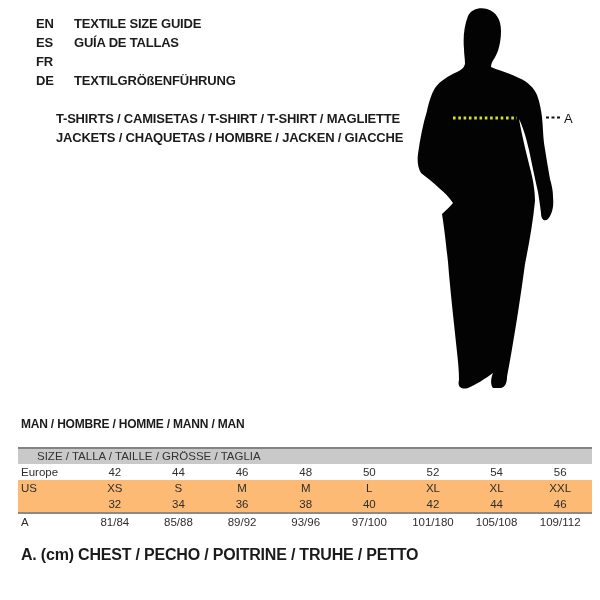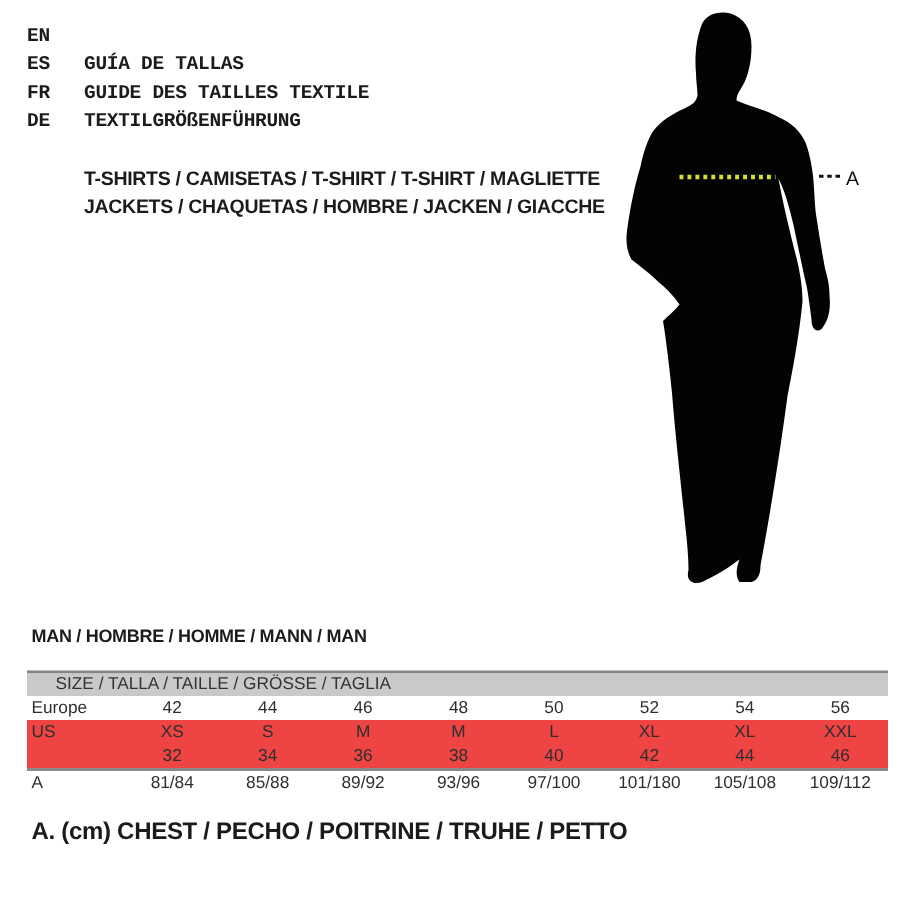--- a/index.html
+++ b/index.html
@@ -5,21 +5,21 @@
   * { margin: 0; padding: 0; box-sizing: border-box; }
   html, body { width: 600px; height: 600px; background: #ffffff; }
   body {
     position: relative;
     font-family: "Liberation Sans", sans-serif;
     color: #1b1b1b;
     overflow: hidden;
   }
 
   
-  .lang-block { position: absolute; left: 18px; top: 14px; font-family: Liberation Mono, monospace; }
+  .lang-block { position: absolute; left: 36px; top: 14px; }
   .lang-row { display: flex; height: 19px; line-height: 19px; }
   .lang-code {
     width: 38px; font-size: 13px; font-weight: 700; letter-spacing: -0.2px;
   }
   .lang-text { font-size: 13px; font-weight: 700; letter-spacing: -0.2px; }
 
   
   .garment-block { position: absolute; left: 20px; top: 109px; }
   .garment-line {
     height: 19px; line-height: 19px; font-size: 13px; font-weight: 700;
@@ -45,45 +45,45 @@
   .size-table {
     position: absolute; left: 18px; top: 447px; width: 574px;
     border-top: 2px solid #838383;
     font-size: 11.5px; color: #2e2e2e;
   }
   .t-header {
     height: 15px; line-height: 15px; background: #c9c9c9;
     padding-left: 19px; color: #333333;
   }
   .t-row { display: flex; height: 16px; line-height: 16px; }
-  .t-row.stripe { background: #ef4444; justify-content: center; }
+  .t-row.stripe { background: #fdba74; justify-content: center; }
   .t-row.rule-top { border-top: 2px solid #8a8a8a; }
   .t-label { width: 65px; padding-left: 3px; }
   .t-cell { flex: 1 1 0; text-align: center; }
 
   
   .footnote {
     position: absolute; left: 21px; top: 546px;
     font-size: 16px; font-weight: 700; letter-spacing: -0.2px;
   }
 </style>
 </head>
 <body>
 
 <div class="lang-block">
   <div class="lang-row">
     <span class="lang-code">EN</span>
+    <span class="lang-text">TEXTILE SIZE GUIDE</span>
   </div>
   <div class="lang-row">
     <span class="lang-code">ES</span>
     <span class="lang-text">GUÍA DE TALLAS</span>
   </div>
   <div class="lang-row">
     <span class="lang-code">FR</span>
-    <span class="lang-text">GUIDE DES TAILLES TEXTILE</span>
   </div>
   <div class="lang-row">
     <span class="lang-code">DE</span>
     <span class="lang-text">TEXTILGRÖßENFÜHRUNG</span>
   </div>
 </div>
 
 <div class="garment-block">
   <div class="garment-line">T-SHIRTS / CAMISETAS / T-SHIRT / T-SHIRT / MAGLIETTE</div>
   <div class="garment-line">JACKETS / CHAQUETAS / HOMBRE / JACKEN / GIACCHE</div>

